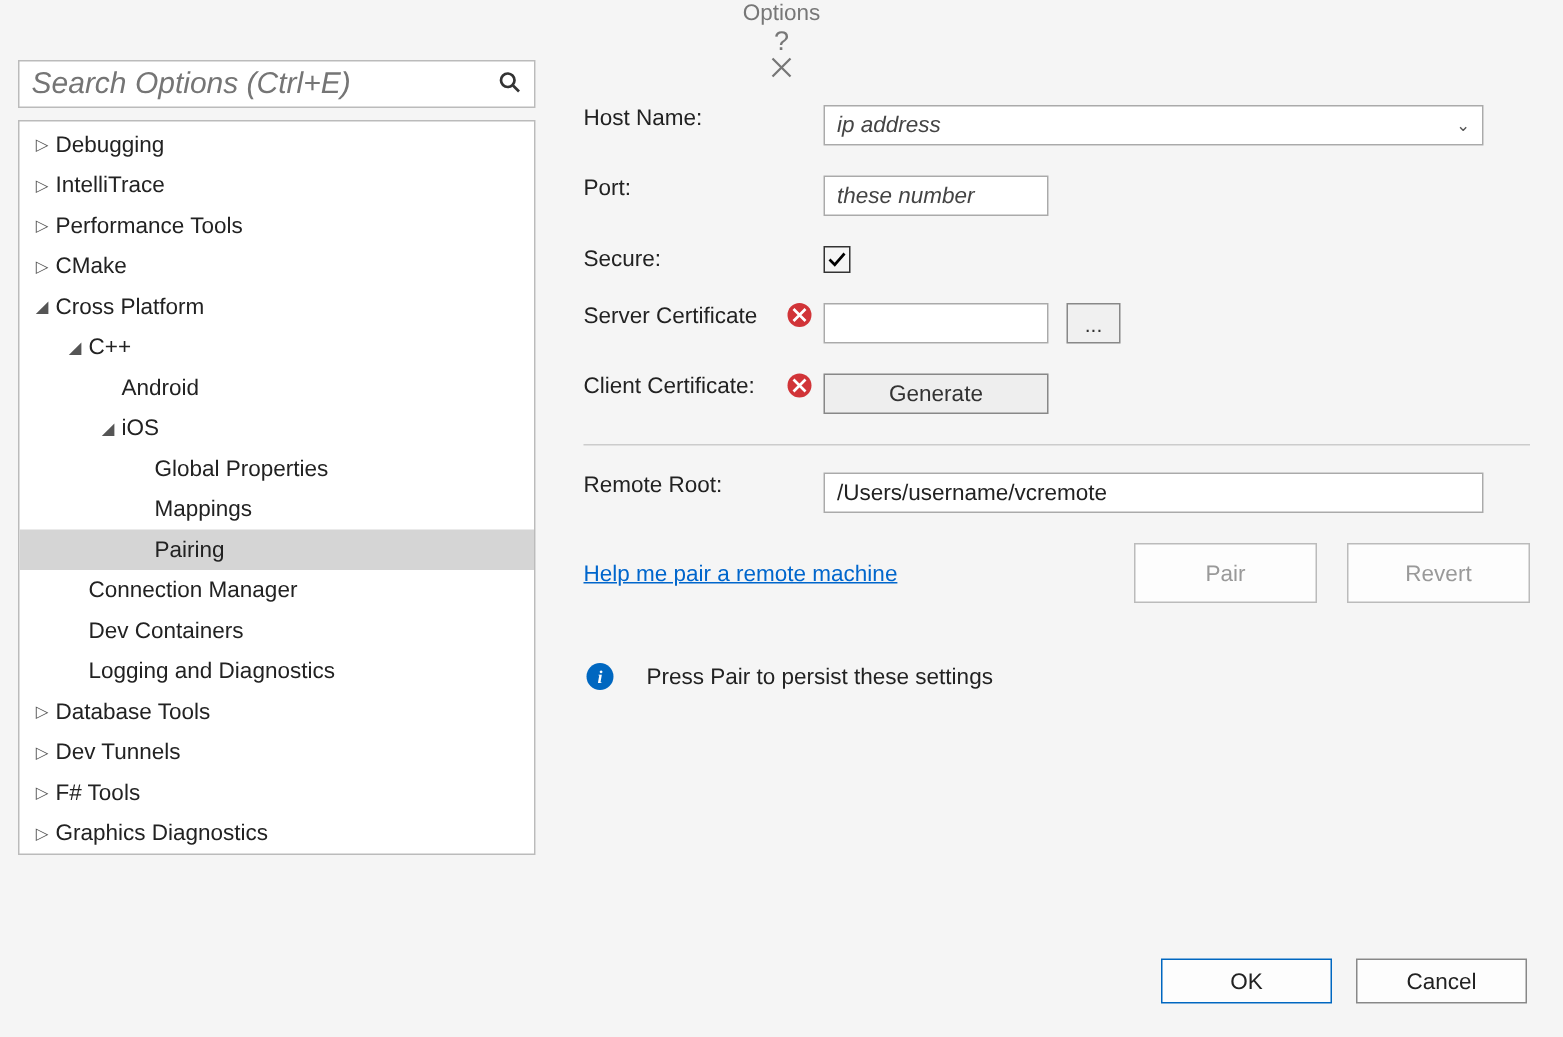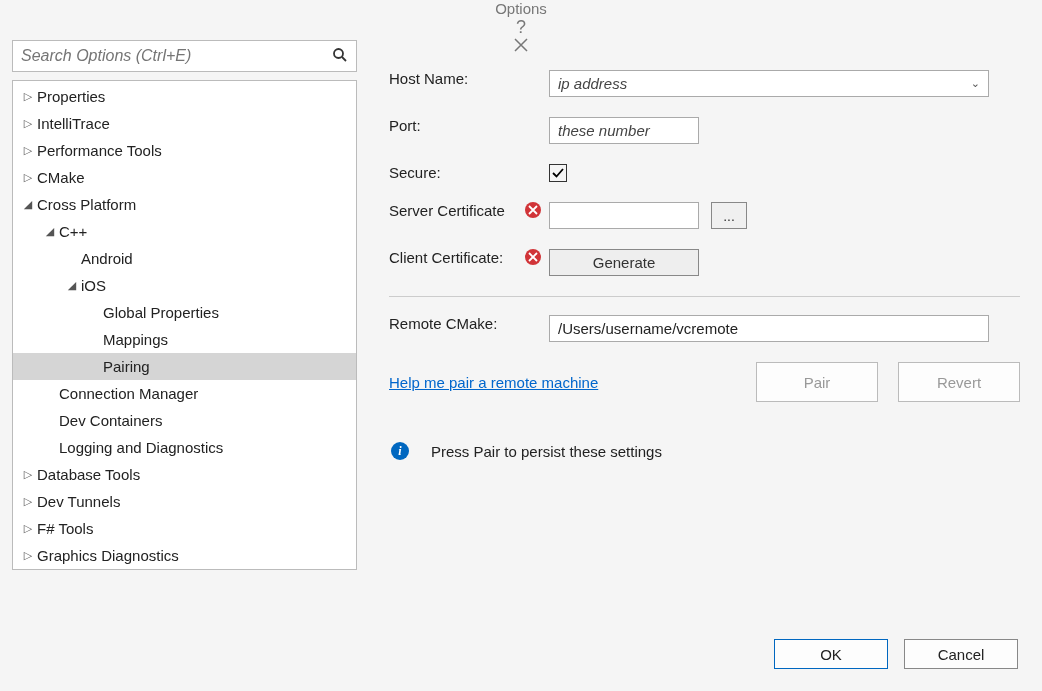--- a/index.html
+++ b/index.html
@@ -49,21 +49,21 @@
       height: 32px;
       display: flex;
       align-items: center;
       padding: 0 8px;
       margin-bottom: 8px;
     }
     .search-wrap input {
       flex: 1;
       border: none;
       outline: none;
-      font-size: 16px;
+      font-size: 20px;
       color: #0f766e;
       background: transparent;
       font-style: italic;
     }
     .search-wrap .search-icon { color: #333; }
     .tree-wrap {
       border: 1px solid #bbb;
       background: #fff;
       flex: 1;
       height: 520px;
@@ -266,21 +266,21 @@
       <span class="search-icon">
         <svg width="16" height="16" viewBox="0 0 16 16">
             <circle cx="6.5" cy="6.5" r="4.5" stroke="#333" stroke-width="1.8" fill="none"></circle>
             <line x1="10" y1="10" x2="14" y2="14" stroke="#333" stroke-width="1.8"></line>
           </svg>
       </span>
     </div>
     <div class="tree-wrap" id="tree">
         <div class="tree-item depth-0">
           <span class="twisty">▷</span>
-          <span>Properties</span>
+          <span>Debugging</span>
         </div>
         <div class="tree-item depth-0">
           <span class="twisty">▷</span>
           <span>IntelliTrace</span>
         </div>
         <div class="tree-item depth-0">
           <span class="twisty">▷</span>
           <span>Performance Tools</span>
         </div>
         <div class="tree-item depth-0">
@@ -390,21 +390,21 @@
               <path d="M1 1 L9 9 M9 1 L1 9" stroke="#fff" stroke-width="1.8"></path>
             </svg>
           </span>
       </div>
       <div class="gen-btn">Generate</div>
     </div>
 
     <div class="divider"></div>
 
     <div class="form-row">
-      <div class="label">Remote CMake:</div>
+      <div class="label">Remote Root:</div>
       <div class="field-input remote-root">
         <span>/Users/username/vcremote</span>
       </div>
     </div>
 
     <div class="link-row">
       <a class="link">Help me pair a remote machine</a>
       <div class="pair-btn">Pair</div>
       <div class="revert-btn">Revert</div>
     </div>

